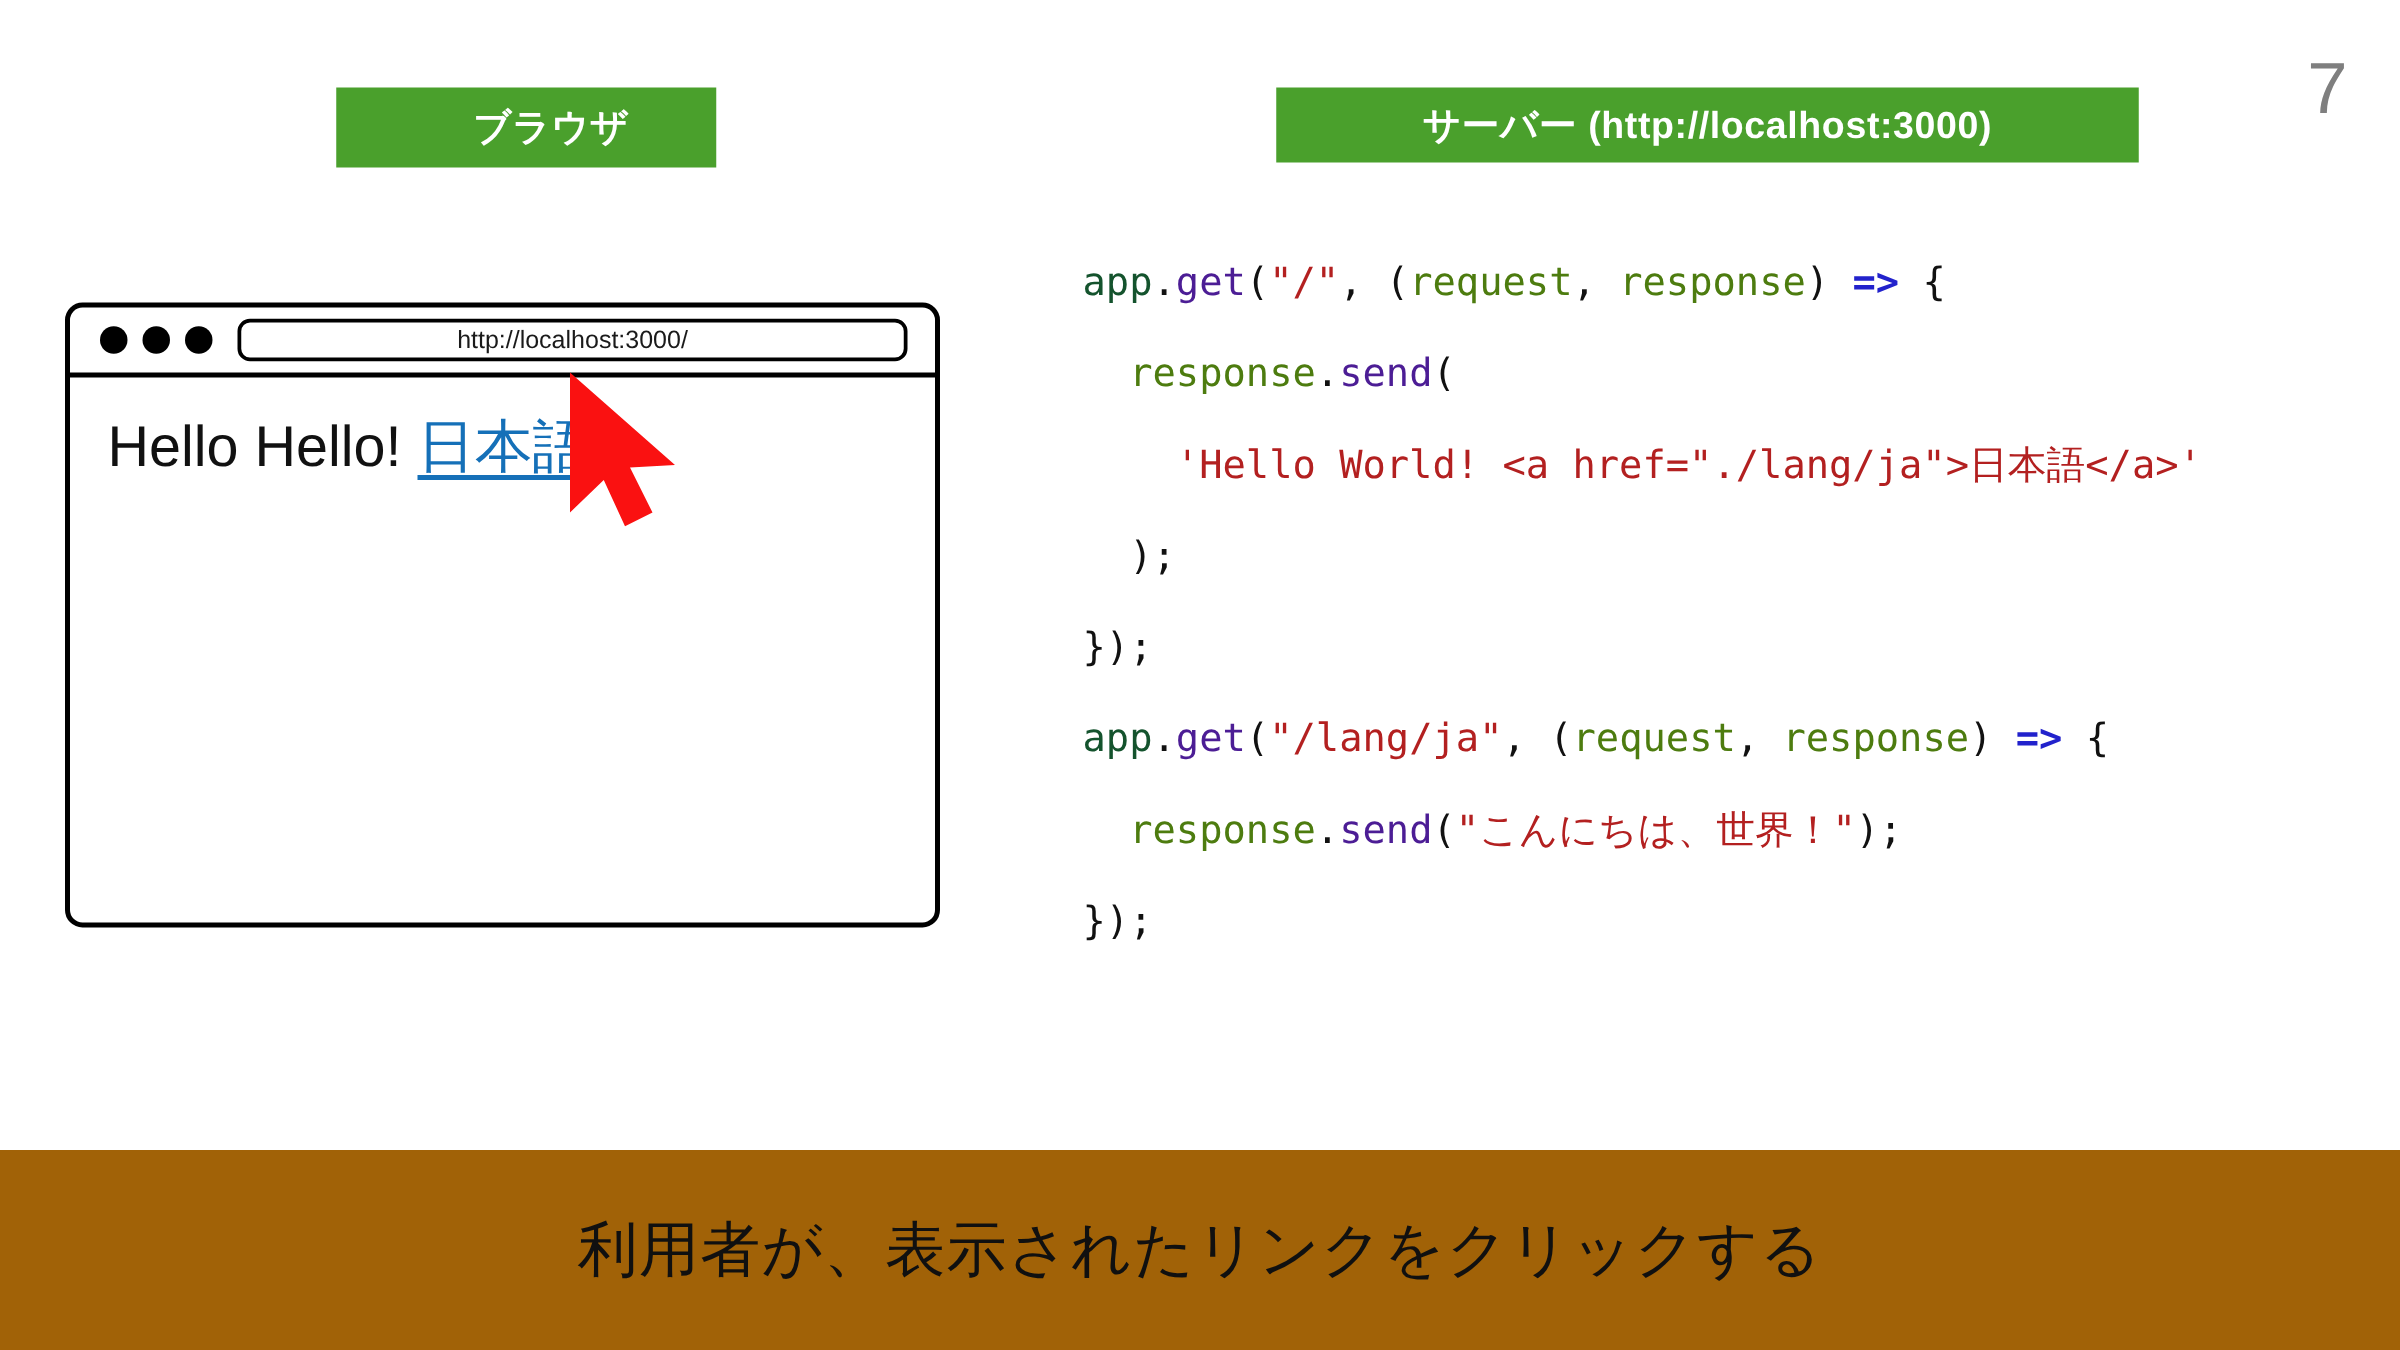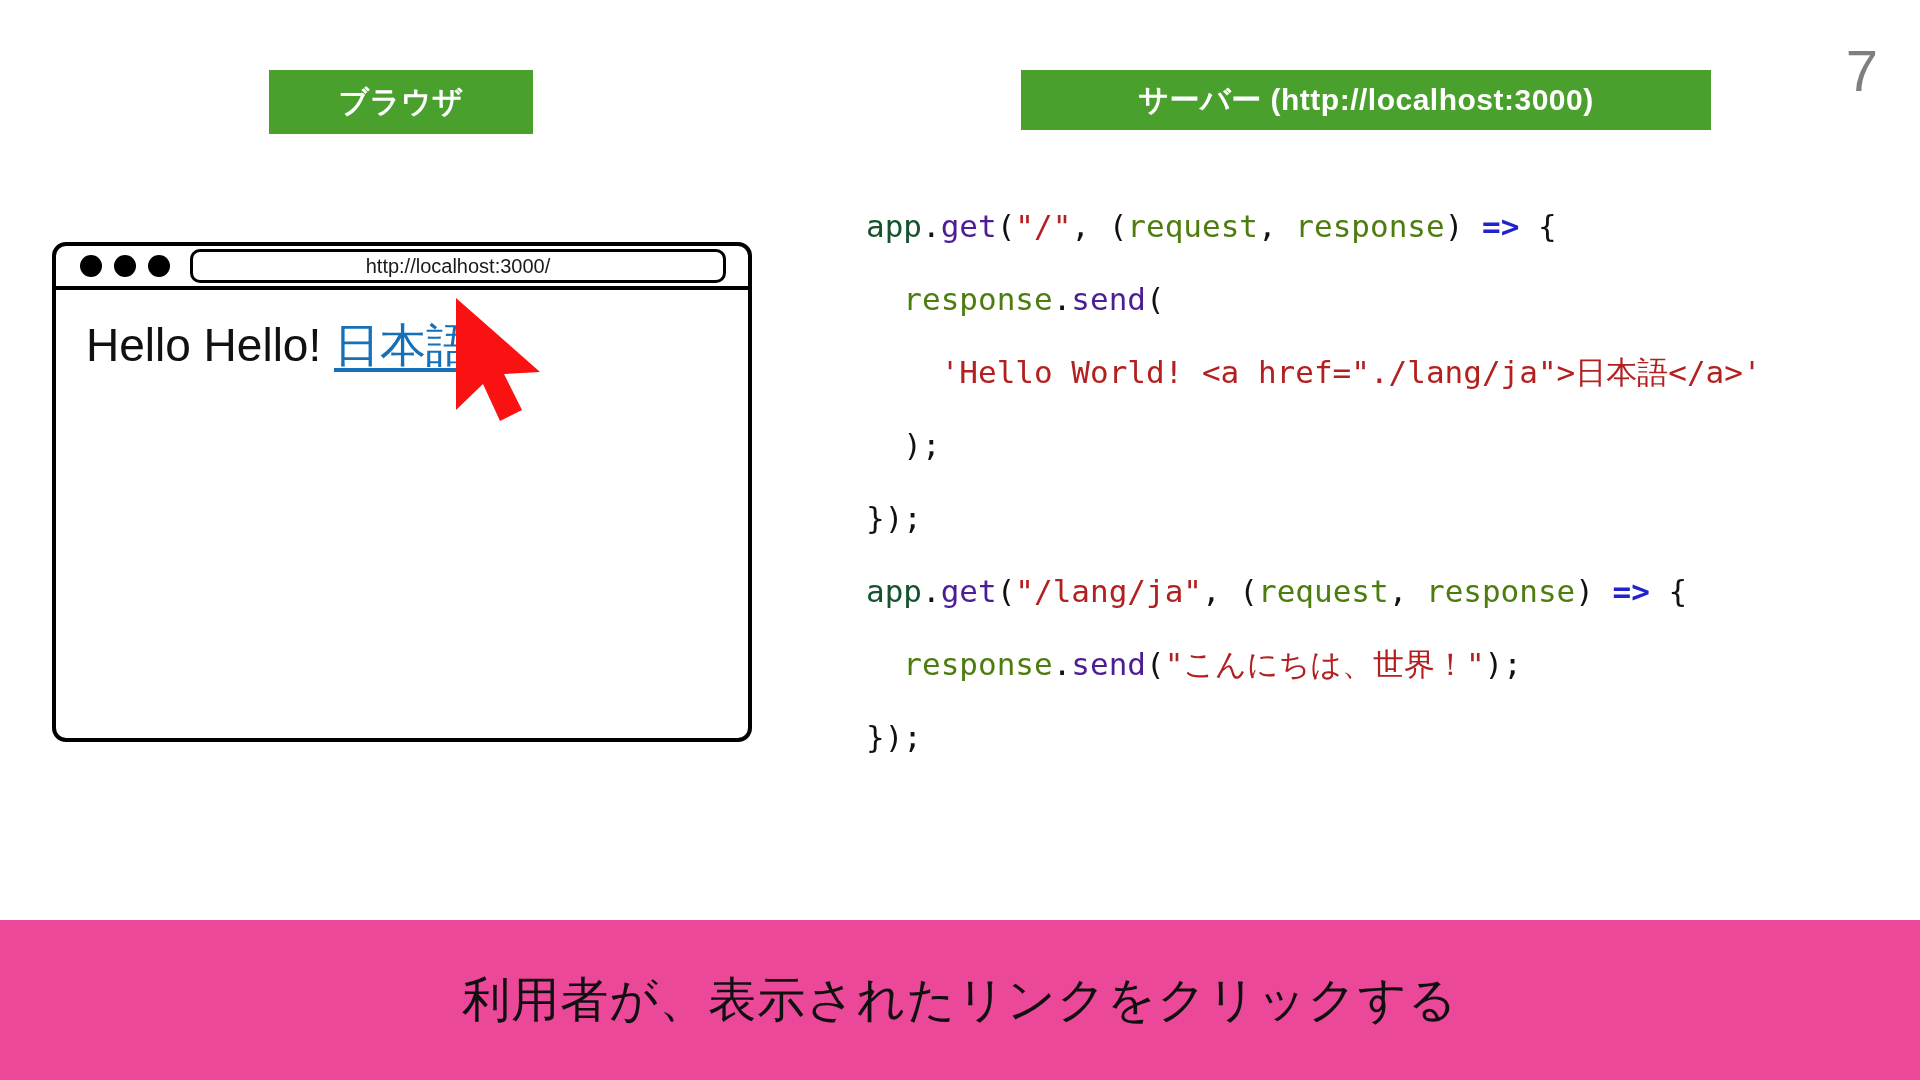--- a/index.html
+++ b/index.html
@@ -45,20 +45,21 @@
     justify-content: center;
     text-align: center;
     letter-spacing: 0.5px;
   }
   .banner-browser {
     left: 269px;
     top: 70px;
     width: 264px;
     height: 64px;
     font-size: 30px;
+    padding-left: 40px;
   }
   .banner-server {
     left: 1021px;
     top: 70px;
     width: 690px;
     height: 60px;
     font-size: 30px;
   }
 
   
@@ -69,21 +70,21 @@
     width: 700px;
     height: 500px;
     border: 4px solid #000000;
     border-radius: 14px;
     background: #ffffff;
     box-sizing: border-box;
     overflow: hidden;
   }
   .browser-chrome {
     position: relative;
-    height: 44px;
+    height: 56px;
     border-bottom: 4px solid #000000;
     display: flex;
     align-items: center;
     padding: 0 16px;
     box-sizing: border-box;
   }
   .dots {
     display: flex;
     gap: 12px;
     align-items: center;
@@ -162,21 +163,21 @@
   .tok-arrow { color: #2222cc; font-weight: bold; }  
   .tok-punct { color: #111111; }
 
   
   .caption-band {
     position: absolute;
     left: 0;
     bottom: 0;
     width: 1920px;
     height: 160px;
-    background: #ec4899;
+    background: #a16207;
     display: flex;
     align-items: center;
     justify-content: center;
   }
   .caption-text {
     font-size: 48px;
     color: #101010;
     letter-spacing: 1px;
   }
 </style>

